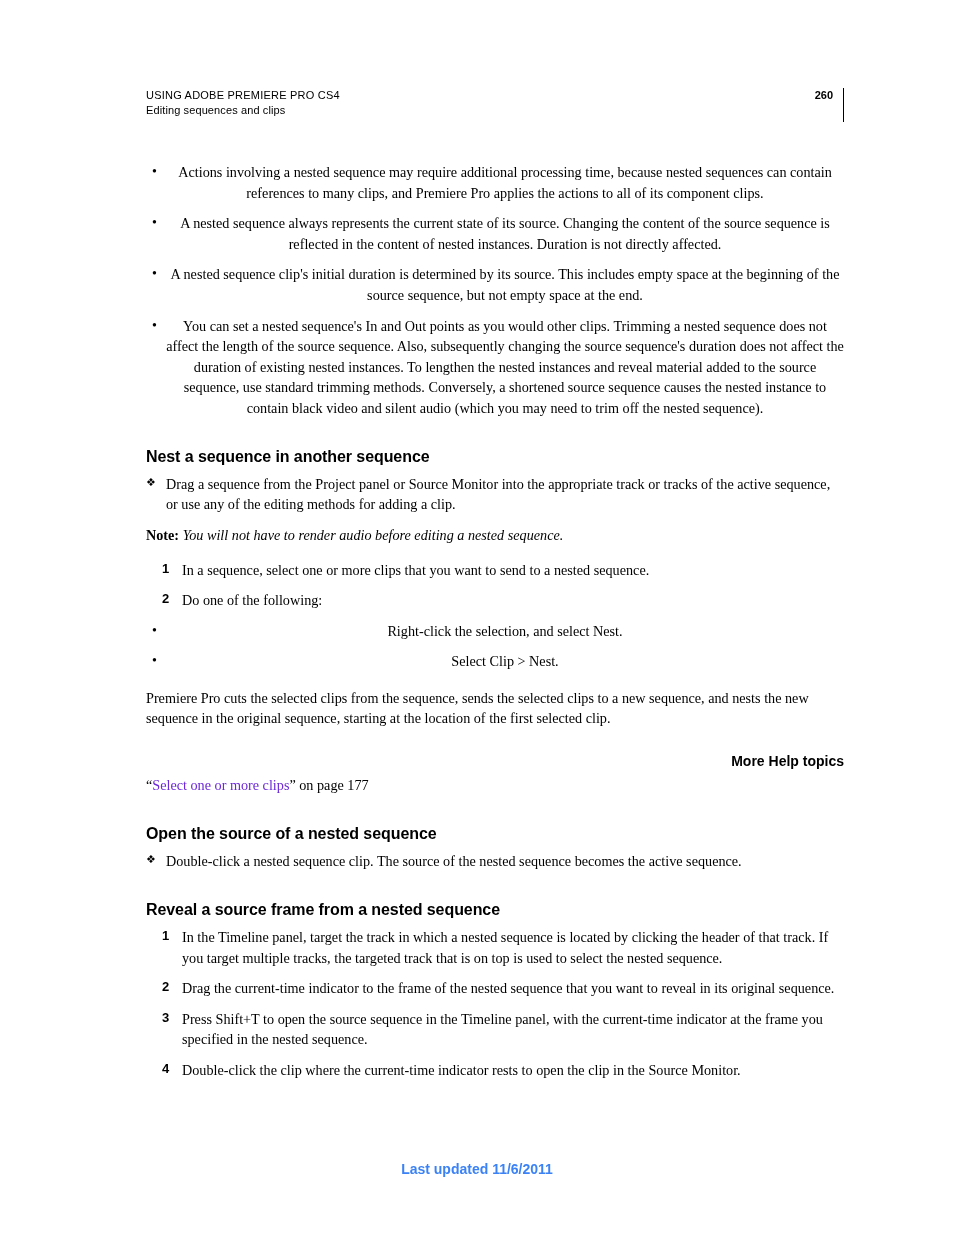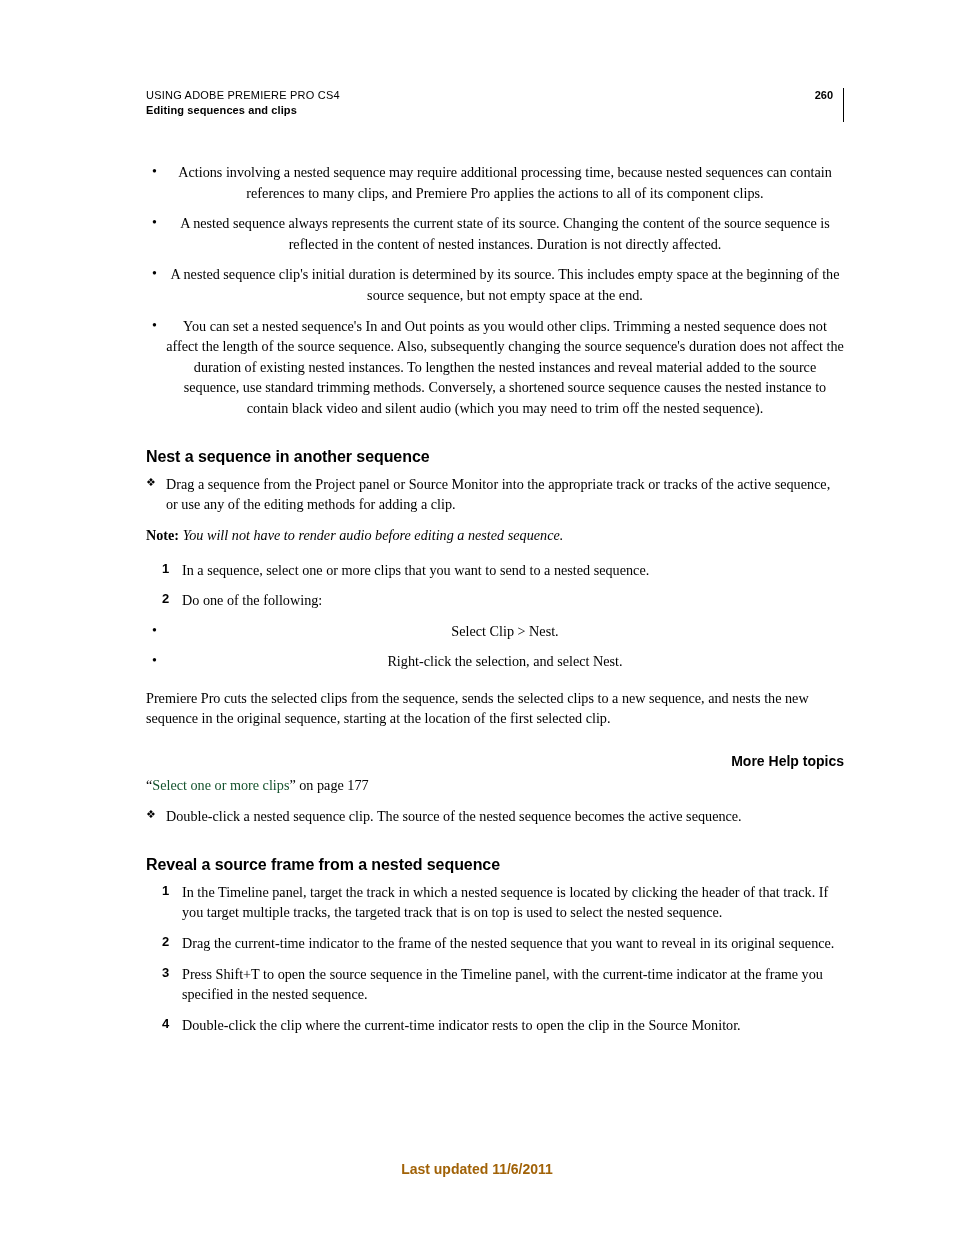--- a/index.html
+++ b/index.html
@@ -26,21 +26,21 @@
     font-family: "Myriad Pro", "Segoe UI", Arial, sans-serif;
     font-size: 11px;
     line-height: 1.4;
     letter-spacing: 0.03em;
   }
   .header-left .doc-title {
     font-weight: 400;
     letter-spacing: 0.02em;
   }
   .header-left .section {
-    font-weight: 700;
+    font-weight: 400;
     letter-spacing: 0.01em;
   }
   .header-right {
     display: flex;
     align-items: stretch;
   }
   .page-number {
     font-family: "Myriad Pro", "Segoe UI", Arial, sans-serif;
     font-size: 11px;
     font-weight: 700;
@@ -112,31 +112,31 @@
   h4.minihead {
     font-family: "Myriad Pro", "Segoe UI", Arial, sans-serif;
     font-weight: 700;
     font-size: 14px;
     margin: 22px 0 4px 0;
     text-align: right;
   }
   p { margin: 0 0 10px 0; }
   .note { font-style: italic; margin-bottom: 14px; }
   .note strong { font-style: normal; font-weight: 700; }
-  .link { color: #14532d; }
+  .link { color: #6d28d9; }
   .footer {
     position: absolute;
     bottom: 58px;
     left: 0;
     right: 0;
     text-align: center;
     font-family: "Myriad Pro", "Segoe UI", Arial, sans-serif;
     font-size: 14px;
     font-weight: 600;
-    color: #a16207;
+    color: #3b82f6;
   }
 </style>
 </head>
 <body>
 
 <div class="page">
 
   <div class="header-row">
     <div class="header-left">
       <div class="doc-title">USING ADOBE PREMIERE PRO CS4</div>
@@ -161,28 +161,29 @@
     <ul class="diamond">
       <li>Drag a sequence from the Project panel or Source Monitor into the appropriate track or tracks of the active sequence, or use any of the editing methods for adding a clip.</li>
     </ul>
     <p class="note"><strong>Note:</strong><span> You will not have to render audio before editing a nested sequence.</span></p>
 
     <ol class="numbered">
       <li>In a sequence, select one or more clips that you want to send to a nested sequence.</li>
       <li>Do one of the following:</li>
     </ol>
     <ul class="bulleted" style="margin-top:-6px;">
+      <li>Right-click the selection, and select Nest.</li>
       <li>Select Clip &gt; Nest.</li>
-      <li>Right-click the selection, and select Nest.</li>
     </ul>
     <p>Premiere Pro cuts the selected clips from the sequence, sends the selected clips to a new sequence, and nests the new sequence in the original sequence, starting at the location of the first selected clip.</p>
 
     <h4 class="minihead">More Help topics</h4>
     <p><span>“</span><span class="link">Select one or more clips</span><span>” on page 177</span></p>
 
+    <h3 class="subhead">Open the source of a nested sequence</h3>
     <ul class="diamond">
       <li>Double-click a nested sequence clip. The source of the nested sequence becomes the active sequence.</li>
     </ul>
 
     <h3 class="subhead">Reveal a source frame from a nested sequence</h3>
     <ol class="numbered">
       <li>In the Timeline panel, target the track in which a nested sequence is located by clicking the header of that track. If you target multiple tracks, the targeted track that is on top is used to select the nested sequence.</li>
       <li>Drag the current-time indicator to the frame of the nested sequence that you want to reveal in its original sequence.</li>
       <li>Press Shift+T to open the source sequence in the Timeline panel, with the current-time indicator at the frame you specified in the nested sequence.</li>
       <li>Double-click the clip where the current-time indicator rests to open the clip in the Source Monitor.</li>

